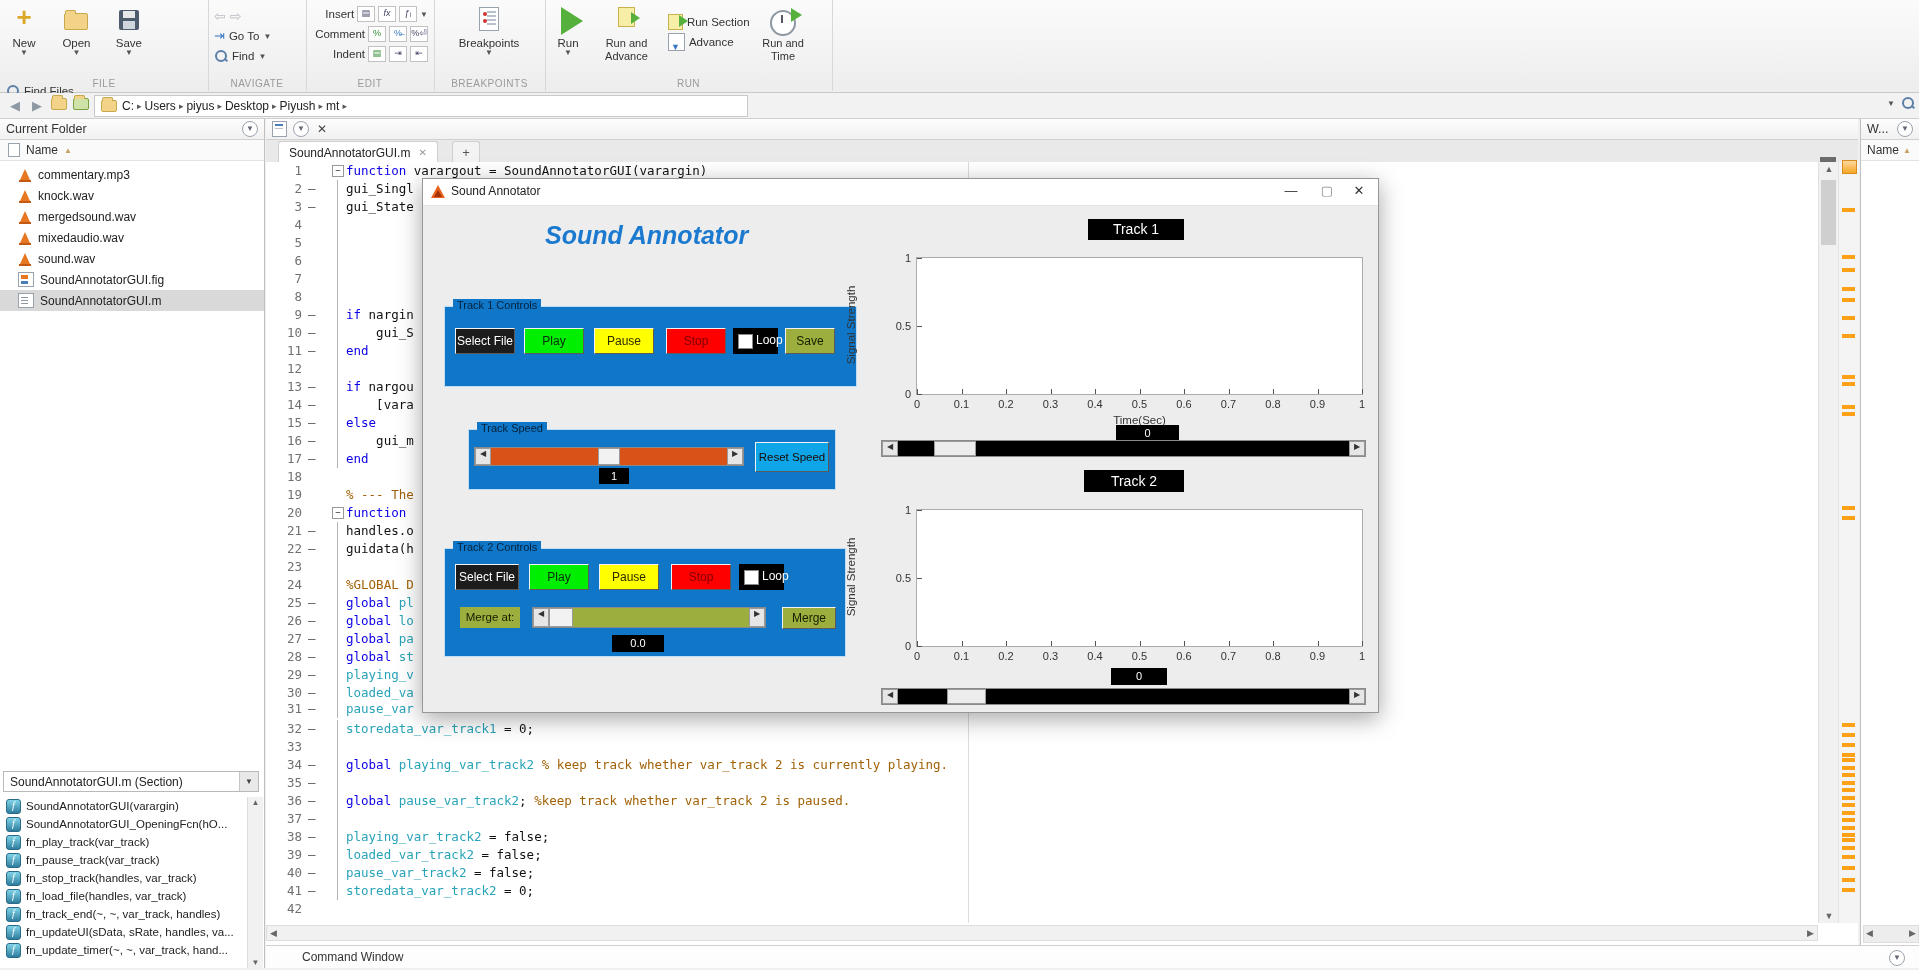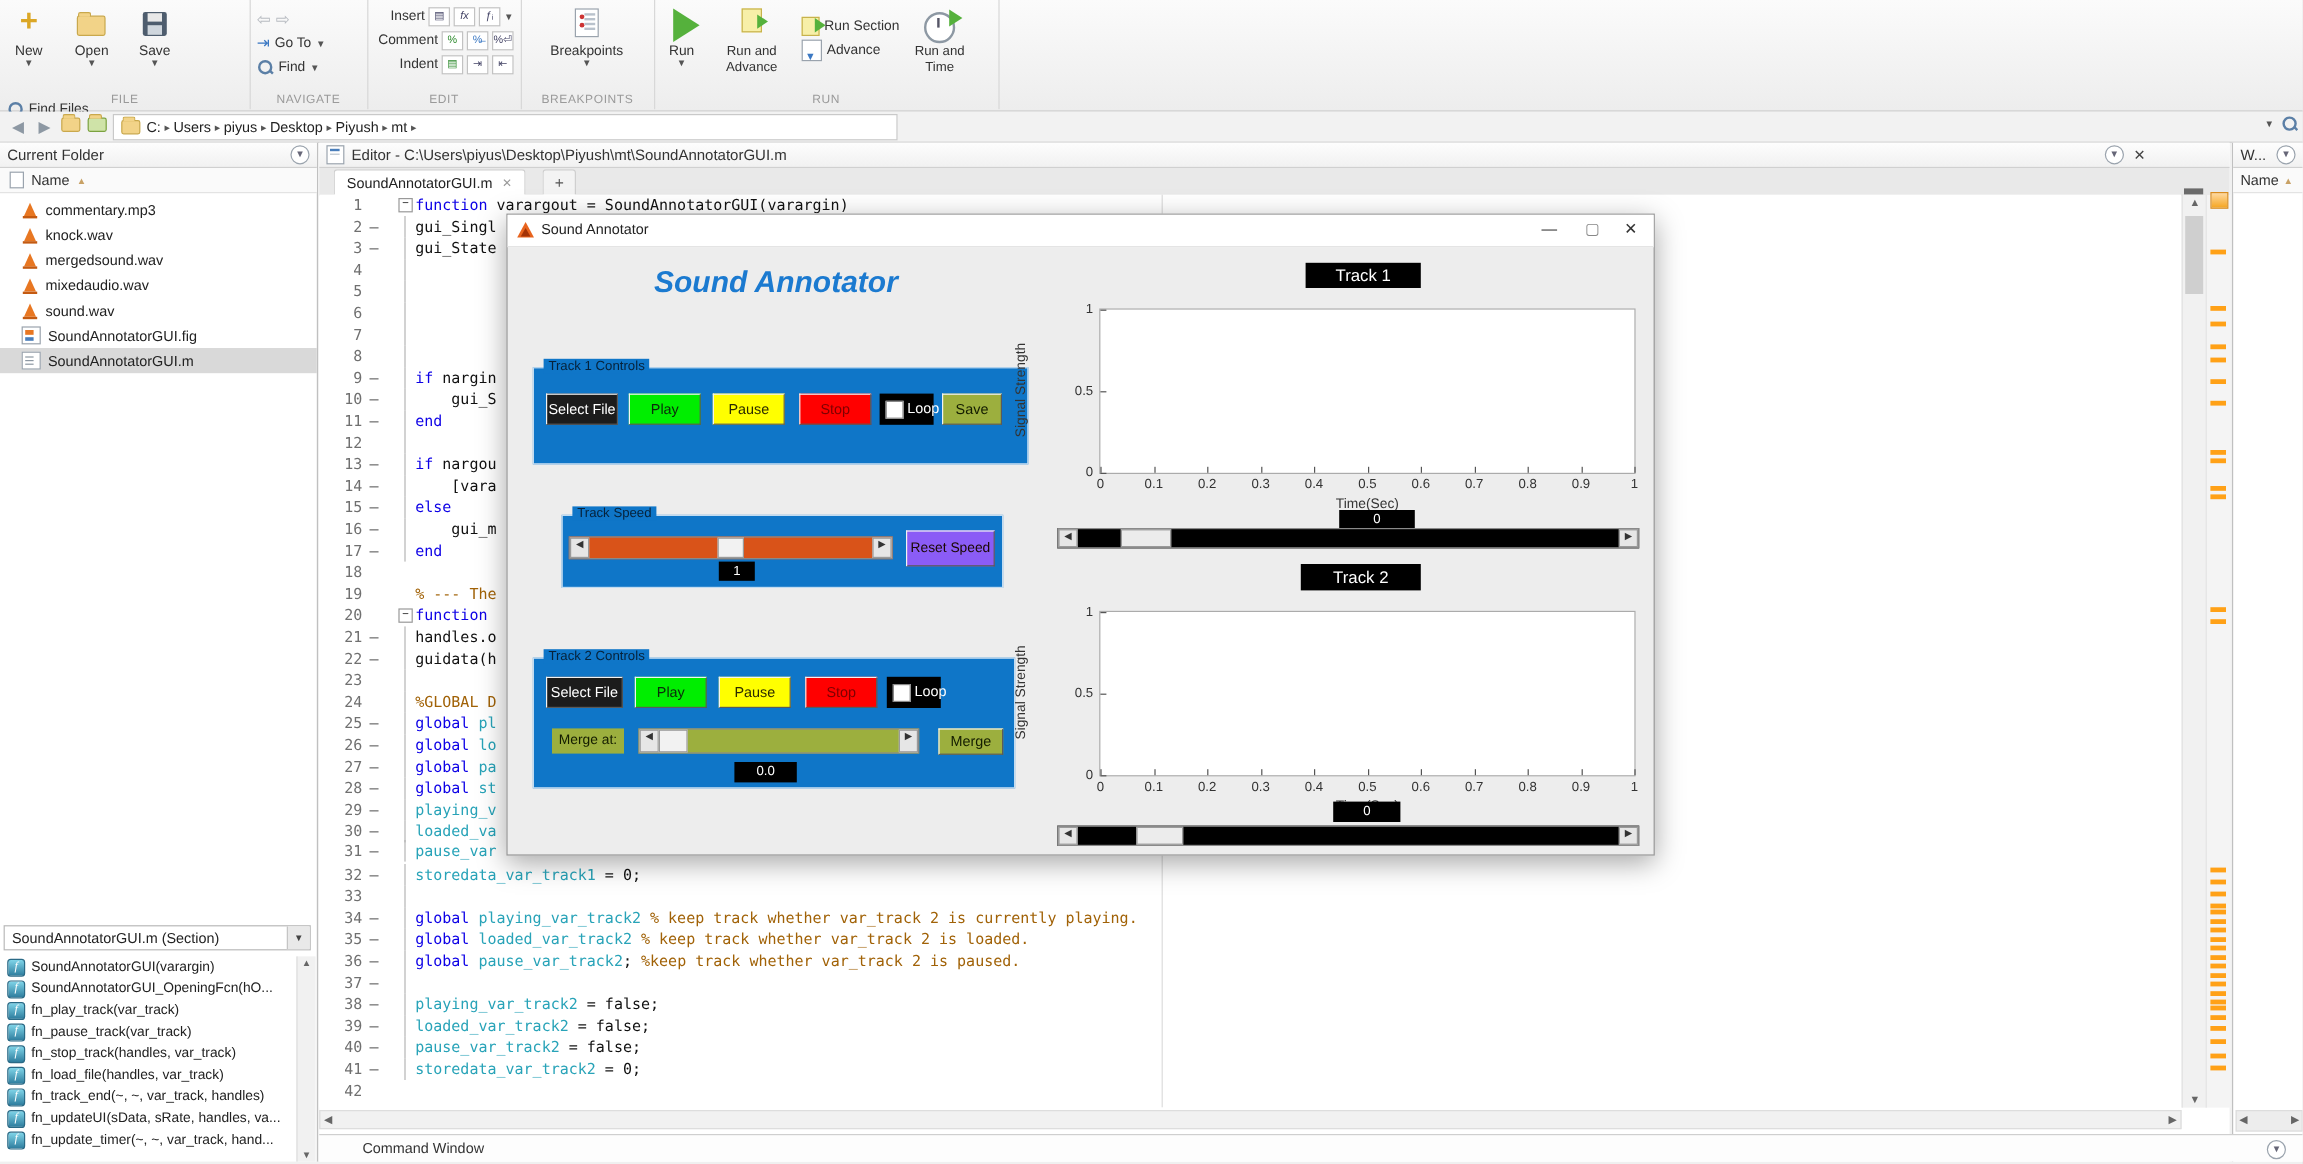--- a/index.html
+++ b/index.html
@@ -380,21 +380,20 @@
       <div style="position:absolute;bottom:1px;width:100%;">▼</div>
     </div>
   </div>
 
   <div id="editor-panel">
     <div id="ed-title" class="phead">
       <span style="width:13px;height:14px;background:#fff;border:1px solid #9aa3ad;margin-right:6px;position:relative;">
           <span style="position:absolute;left:2px;top:2px;width:8px;height:2px;background:#4A7EBB;"></span>
           <span style="position:absolute;left:2px;top:6px;width:8px;height:1px;background:#b9c2cc;"></span>
         </span>
-      <span class="ttl">Editor - C:\Users\piyus\Desktop\Piyush\mt\SoundAnnotatorGUI.m</span>
       <span class="circ" style="margin-right:8px;">▼</span>
       <span style="font-size:12px;color:#444;margin-right:64px;">✕</span>
     </div>
     <div id="ed-tabs">
       <div class="tab">
         <span>SoundAnnotatorGUI.m</span>
         <span class="tabx">✕</span>
       </div>
       <div class="plustab">+</div>
     </div>
@@ -587,21 +586,20 @@
           <div class="crow" style="top: 594px;">
             <div class="gnum">34</div>
             <div class="gdash">–</div>
             <div class="gfl"></div>
             <div class="ctext"><span class="kw">global </span><span class="vr">playing_var_track2 </span><span class="cm">% keep track whether var_track 2 is currently playing.</span></div>
           </div>
           <div class="crow" style="top: 612px;">
             <div class="gnum">35</div>
             <div class="gdash">–</div>
             <div class="gfl"></div>
-            <div class="ctext"><span class="kw">global </span><span class="vr">loaded_var_track2 </span><span class="cm">% keep track whether var_track 2 is loaded.</span></div>
           </div>
           <div class="crow" style="top: 630px;">
             <div class="gnum">36</div>
             <div class="gdash">–</div>
             <div class="gfl"></div>
             <div class="ctext"><span class="kw">global </span><span class="vr">pause_var_track2</span><span class="pl">; </span><span class="cm">%keep track whether var_track 2 is paused.</span></div>
           </div>
           <div class="crow" style="top: 648px;">
             <div class="gnum">37</div>
             <div class="gdash">–</div>
@@ -732,21 +730,21 @@
     </div>
 
     <div class="bluepanel" style="left:45px;top:250px;width:368px;height:61px;">
       <span class="legend">Track Speed</span>
       <div class="slider" style="left:5px;top:17px;width:270px;height:19px;background:#D95319;">
         <span class="sbtn left">◀</span>
         <span class="sbtn right">▶</span>
         <span class="sthumb" style="left:123px;width:22px;"></span>
       </div>
       <div class="counterbox" style="left:130px;top:38px;width:30px;height:16px;line-height:16px;">1</div>
-      <div class="ctlbtn" style="left:286px;top:12px;width:74px;height:30px;line-height:29px;background:#8b5cf6;color:#1a0800;font-size:11.5px;">Reset Speed</div>
+      <div class="ctlbtn" style="left:286px;top:12px;width:74px;height:30px;line-height:29px;background:#0ea5e9;color:#1a0800;font-size:11.5px;">Reset Speed</div>
     </div>
 
     <div class="bluepanel" style="left:21px;top:369px;width:402px;height:109px;">
       <span class="legend">Track 2 Controls</span>
       <div class="ctlbtn btn-black" style="left:10px;top:15px;width:64px;">Select File</div>
       <div class="ctlbtn btn-green" style="left:84px;top:15px;width:60px;">Play</div>
       <div class="ctlbtn btn-yellow" style="left:154px;top:15px;width:60px;">Pause</div>
       <div class="ctlbtn btn-red" style="left:226px;top:15px;width:60px;">Stop</div>
       <div class="loopbox" style="left:294px;top:15px;width:45px;">
         <span class="chk"></span>

